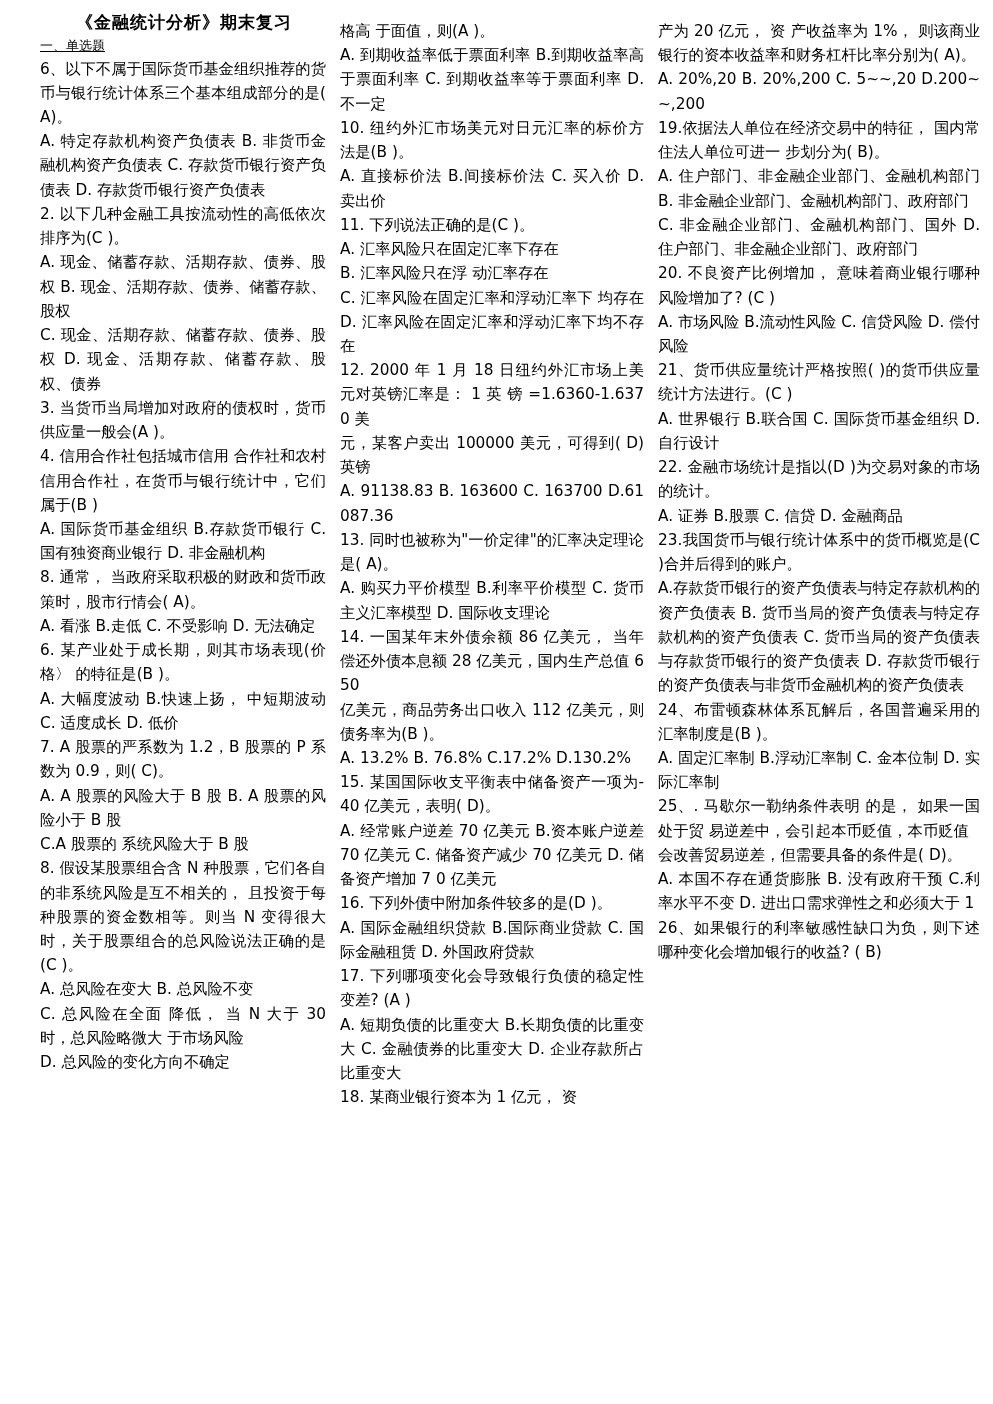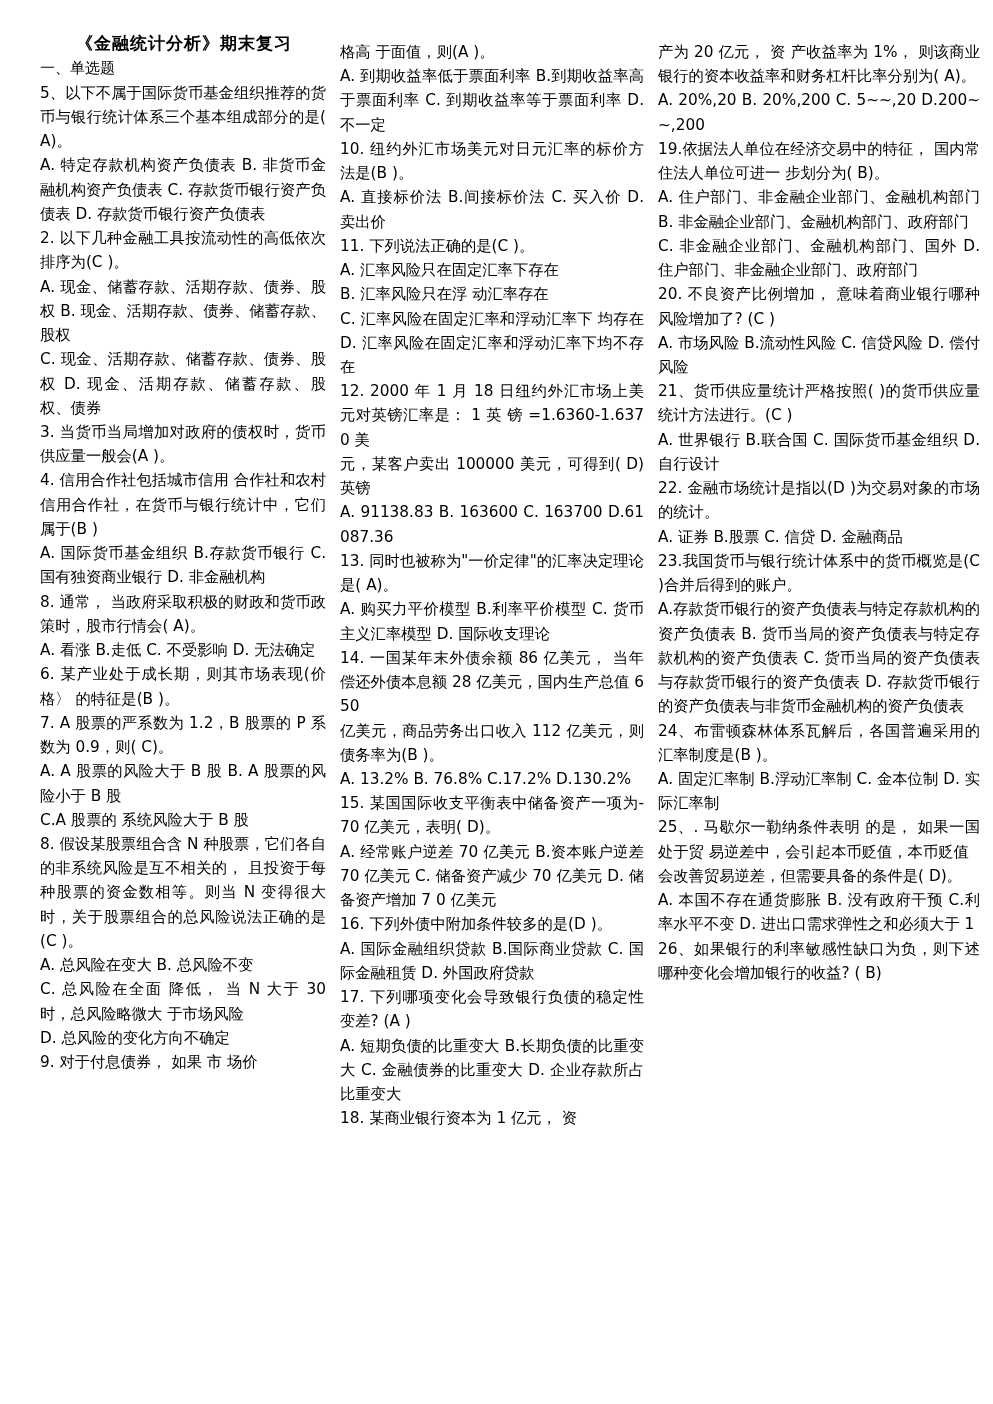--- a/index.html
+++ b/index.html
@@ -12,21 +12,21 @@
     height: 1404px;
     font-family: "DejaVu Sans", "Liberation Sans", sans-serif;
     color: #000000;
     overflow: hidden;
   }
   .page {
     position: relative;
     width: 903px;
     height: 1404px;
     box-sizing: border-box;
-    padding: 32px 18px 8px 40px;
+    padding: 11px 18px 8px 40px;
   }
   .doc-title {
     font-size: 17px;
     font-weight: bold;
     letter-spacing: 1px;
     margin: 0 0 2px 36px;
     line-height: 1.35;
     white-space: nowrap;
   }
   .columns {
@@ -47,75 +47,76 @@
   .col-2 { width: 318px; padding-right: 14px; }
   .col-3 { width: 322px; }
   .col-1 { margin-top: 0px; }
   .col-2 { margin-top: -17px; }
   .col-3 { margin-top: -17px; }
   .blk {
     margin: 0;
     padding: 0;
   }
   .sec-head {
-    font-size: 15px;
+    font-size: 13px;
     line-height: 1.585;
     margin: 0;
+    text-decoration: underline;
   }
 </style>
 </head>
 <body>
 
 <div class="page">
 
   <h1 class="doc-title">《金融统计分析》期末复习</h1>
 
   <div class="columns">
 
     <div class="col col-1">
       <p class="sec-head">一、单选题</p>
-      <p class="blk">5、以下不属于国际货币基金组织推荐的货币与银行统计体系三个基本组成部分的是( A)。</p>
+      <p class="blk">6、以下不属于国际货币基金组织推荐的货币与银行统计体系三个基本组成部分的是( A)。</p>
       <p class="blk">A. 特定存款机构资产负债表 B. 非货币金融机构资产负债表 C. 存款货币银行资产负债表 D. 存款货币银行资产负债表</p>
       <p class="blk">2. 以下几种金融工具按流动性的高低依次排序为(C )。</p>
       <p class="blk">A. 现金、储蓄存款、活期存款、债券、股权 B. 现金、活期存款、债券、储蓄存款、股权</p>
       <p class="blk">C. 现金、活期存款、储蓄存款、债券、股权 D. 现金、活期存款、储蓄存款、股权、债券</p>
       <p class="blk">3. 当货币当局增加对政府的债权时，货币供应量一般会(A )。</p>
       <p class="blk">4. 信用合作社包括城市信用 合作社和农村信用合作社，在货币与银行统计中，它们属于(B )</p>
       <p class="blk">A. 国际货币基金组织 B.存款货币银行 C. 国有独资商业银行 D. 非金融机构</p>
       <p class="blk">8. 通常， 当政府采取积极的财政和货币政策时，股市行情会( A)。</p>
       <p class="blk">A. 看涨 B.走低 C. 不受影响 D. 无法确定</p>
       <p class="blk">6. 某产业处于成长期，则其市场表现(价格〉 的特征是(B )。</p>
+      <p class="blk">A. 大幅度波动 B.快速上扬， 中短期波动 C. 适度成长 D. 低价</p>
       <p class="blk">7. A 股票的严系数为 1.2，B 股票的 P 系数为 0.9，则( C)。</p>
       <p class="blk">A. A 股票的风险大于 B 股 B. A 股票的风险小于 B 股</p>
       <p class="blk">C.A 股票的 系统风险大于 B 股</p>
       <p class="blk">8. 假设某股票组合含 N 种股票，它们各自的非系统风险是互不相关的， 且投资于每种股票的资金数相等。则当 N 变得很大时，关于股票组合的总风险说法正确的是(C )。</p>
       <p class="blk">A. 总风险在变大 B. 总风险不变</p>
       <p class="blk">C. 总风险在全面 降低， 当 N 大于 30 时，总风险略微大 于市场风险</p>
       <p class="blk">D. 总风险的变化方向不确定</p>
-      <p class="blk">9. 对于付息债券， 如果 市 场价</p>
     </div>
 
     <div class="col col-2">
       <p class="blk">格高 于面值，则(A )。</p>
       <p class="blk">A. 到期收益率低于票面利率 B.到期收益率高于票面利率 C. 到期收益率等于票面利率 D. 不一定</p>
       <p class="blk">10. 纽约外汇市场美元对日元汇率的标价方法是(B )。</p>
       <p class="blk">A. 直接标价法 B.间接标价法 C. 买入价 D. 卖出价</p>
       <p class="blk">11. 下列说法正确的是(C )。</p>
       <p class="blk">A. 汇率风险只在固定汇率下存在</p>
       <p class="blk">B. 汇率风险只在浮 动汇率存在</p>
       <p class="blk">C. 汇率风险在固定汇率和浮动汇率下 均存在 D. 汇率风险在固定汇率和浮动汇率下均不存在</p>
       <p class="blk">12. 2000 年 1 月 18 日纽约外汇市场上美元对英镑汇率是： 1 英 镑 =1.6360-1.6370 美</p>
       <p class="blk">元，某客户卖出 100000 美元，可得到( D)英镑</p>
       <p class="blk">A. 91138.83 B. 163600 C. 163700 D.61087.36</p>
       <p class="blk">13. 同时也被称为"一价定律"的汇率决定理论是( A)。</p>
       <p class="blk">A. 购买力平价模型 B.利率平价模型 C. 货币主义汇率模型 D. 国际收支理论</p>
       <p class="blk">14. 一国某年末外债余额 86 亿美元， 当年偿还外债本息额 28 亿美元，国内生产总值 650</p>
       <p class="blk">亿美元，商品劳务出口收入 112 亿美元，则债务率为(B )。</p>
       <p class="blk">A. 13.2% B. 76.8% C.17.2% D.130.2%</p>
-      <p class="blk">15. 某国国际收支平衡表中储备资产一项为-70 亿美元，表明( D)。</p>
+      <p class="blk">15. 某国国际收支平衡表中储备资产一项为-40 亿美元，表明( D)。</p>
       <p class="blk">A. 经常账户逆差 70 亿美元 B.资本账户逆差 70 亿美元 C. 储备资产减少 70 亿美元 D. 储备资产增加 7 0 亿美元</p>
       <p class="blk">16. 下列外债中附加条件较多的是(D )。</p>
       <p class="blk">A. 国际金融组织贷款 B.国际商业贷款 C. 国际金融租赁 D. 外国政府贷款</p>
       <p class="blk">17. 下列哪项变化会导致银行负债的稳定性变差? (A )</p>
       <p class="blk">A. 短期负债的比重变大 B.长期负债的比重变大 C. 金融债券的比重变大 D. 企业存款所占比重变大</p>
       <p class="blk">18. 某商业银行资本为 1 亿元， 资</p>
     </div>
 
     <div class="col col-3">
       <p class="blk">产为 20 亿元， 资 产收益率为 1%， 则该商业银行的资本收益率和财务杠杆比率分别为( A)。</p>

